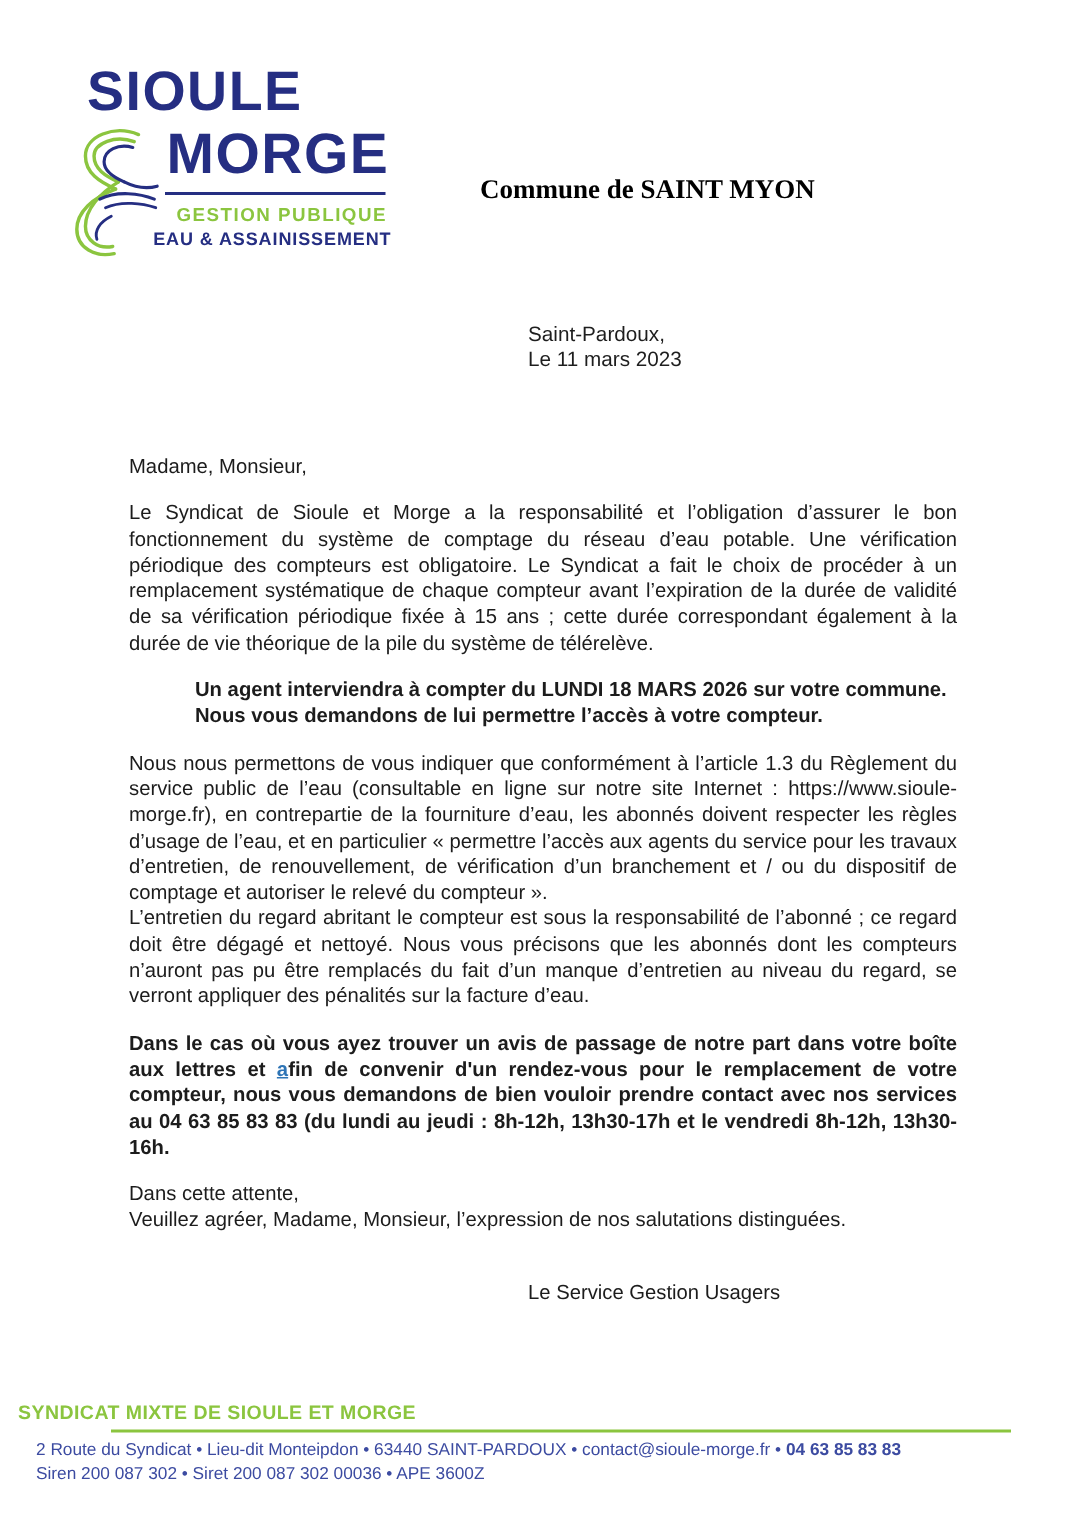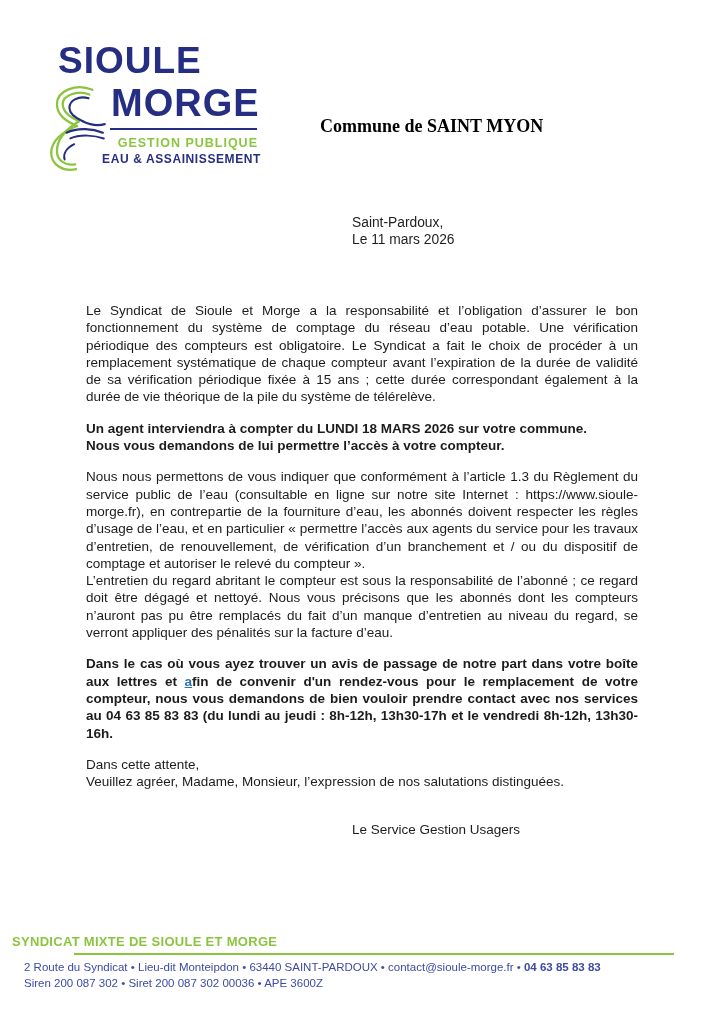--- a/index.html
+++ b/index.html
@@ -57,21 +57,21 @@
 
   
   .letter-body {
     position: absolute; left: 86px; top: 302px; width: 552px;
     font-size: 13.5px; line-height: 17.3px; color: #1c1c1c;
   }
   .letter-body p { margin: 0 0 14px 0; }
   .letter-body p.just { text-align: justify; }
   .letter-body p.nogap { margin-bottom: 0; }
   .letter-body p.tight-top { margin-top: 0; }
-  .bold { font-weight: bold; }
+  .bold { font-weight: bold; margin-left: 44px; }
   .closing-line { margin: 0 !important; }
   .signature { margin: 31px 0 0 266px !important; }
   .inline-link {
     color: #2e74b5; text-decoration: underline; font-weight: bold; cursor: pointer;
   }
 
   
   .footer { position: absolute; left: 12px; top: 934px; width: 724px; text-align: left; }
   .footer-org {
     font-size: 13px; font-weight: bold; letter-spacing: 0.3px;
@@ -109,24 +109,25 @@
     <div class="logo-morge">MORGE</div>
     <div class="logo-rule"></div>
     <div class="logo-tag1">GESTION PUBLIQUE</div>
     <div class="logo-tag2">EAU &amp; ASSAINISSEMENT</div>
   </div>
 
   <div class="recipient">Commune de SAINT MYON</div>
 
   <div class="dateblock">
     <div>Saint-Pardoux,</div>
-    <div>Le 11 mars 2026</div>
+    <div>Le 11 mars 2023</div>
   </div>
 
   <div class="letter-body">
+    <p>Madame, Monsieur,</p>
     <p class="just">Le Syndicat de Sioule et Morge a la responsabilité et l’obligation d’assurer le bon fonctionnement du système de comptage du réseau d’eau potable. Une vérification périodique des compteurs est obligatoire. Le Syndicat a fait le choix de procéder à un remplacement systématique de chaque compteur avant l’expiration de la durée de validité de sa vérification périodique fixée à 15 ans ; cette durée correspondant également à la durée de vie théorique de la pile du système de télérelève.</p>
     <p>
       <span class="bold">Un agent interviendra à compter du LUNDI 18 MARS 2026 sur votre commune.</span><br>
       <span class="bold">Nous vous demandons de lui permettre l’accès à votre compteur.</span>
     </p>
     <p class="just nogap">Nous nous permettons de vous indiquer que conformément à l’article 1.3 du Règlement du service public de l’eau (consultable en ligne sur notre site Internet : https://www.sioule-morge.fr), en contrepartie de la fourniture d’eau, les abonnés doivent respecter les règles d’usage de l’eau, et en particulier « permettre l’accès aux agents du service pour les travaux d’entretien, de renouvellement, de vérification d’un branchement et / ou du dispositif de comptage et autoriser le relevé du compteur ».</p>
     <p class="just tight-top">L’entretien du regard abritant le compteur est sous la responsabilité de l’abonné ; ce regard doit être dégagé et nettoyé. Nous vous précisons que les abonnés dont les compteurs n’auront pas pu être remplacés du fait d’un manque d’entretien au niveau du regard, se verront appliquer des pénalités sur la facture d’eau.</p>
     <p class="just bold">
       <span>Dans le cas où vous ayez trouver un avis de passage de notre part dans votre boîte aux lettres et </span><span class="inline-link">a</span><span>fin de convenir d'un rendez-vous pour le remplacement de votre compteur, nous vous demandons de bien vouloir prendre contact avec nos services au 04 63 85 83 83 (du lundi au jeudi : 8h-12h, 13h30-17h et le vendredi 8h-12h, 13h30-16h.</span>
     </p>

